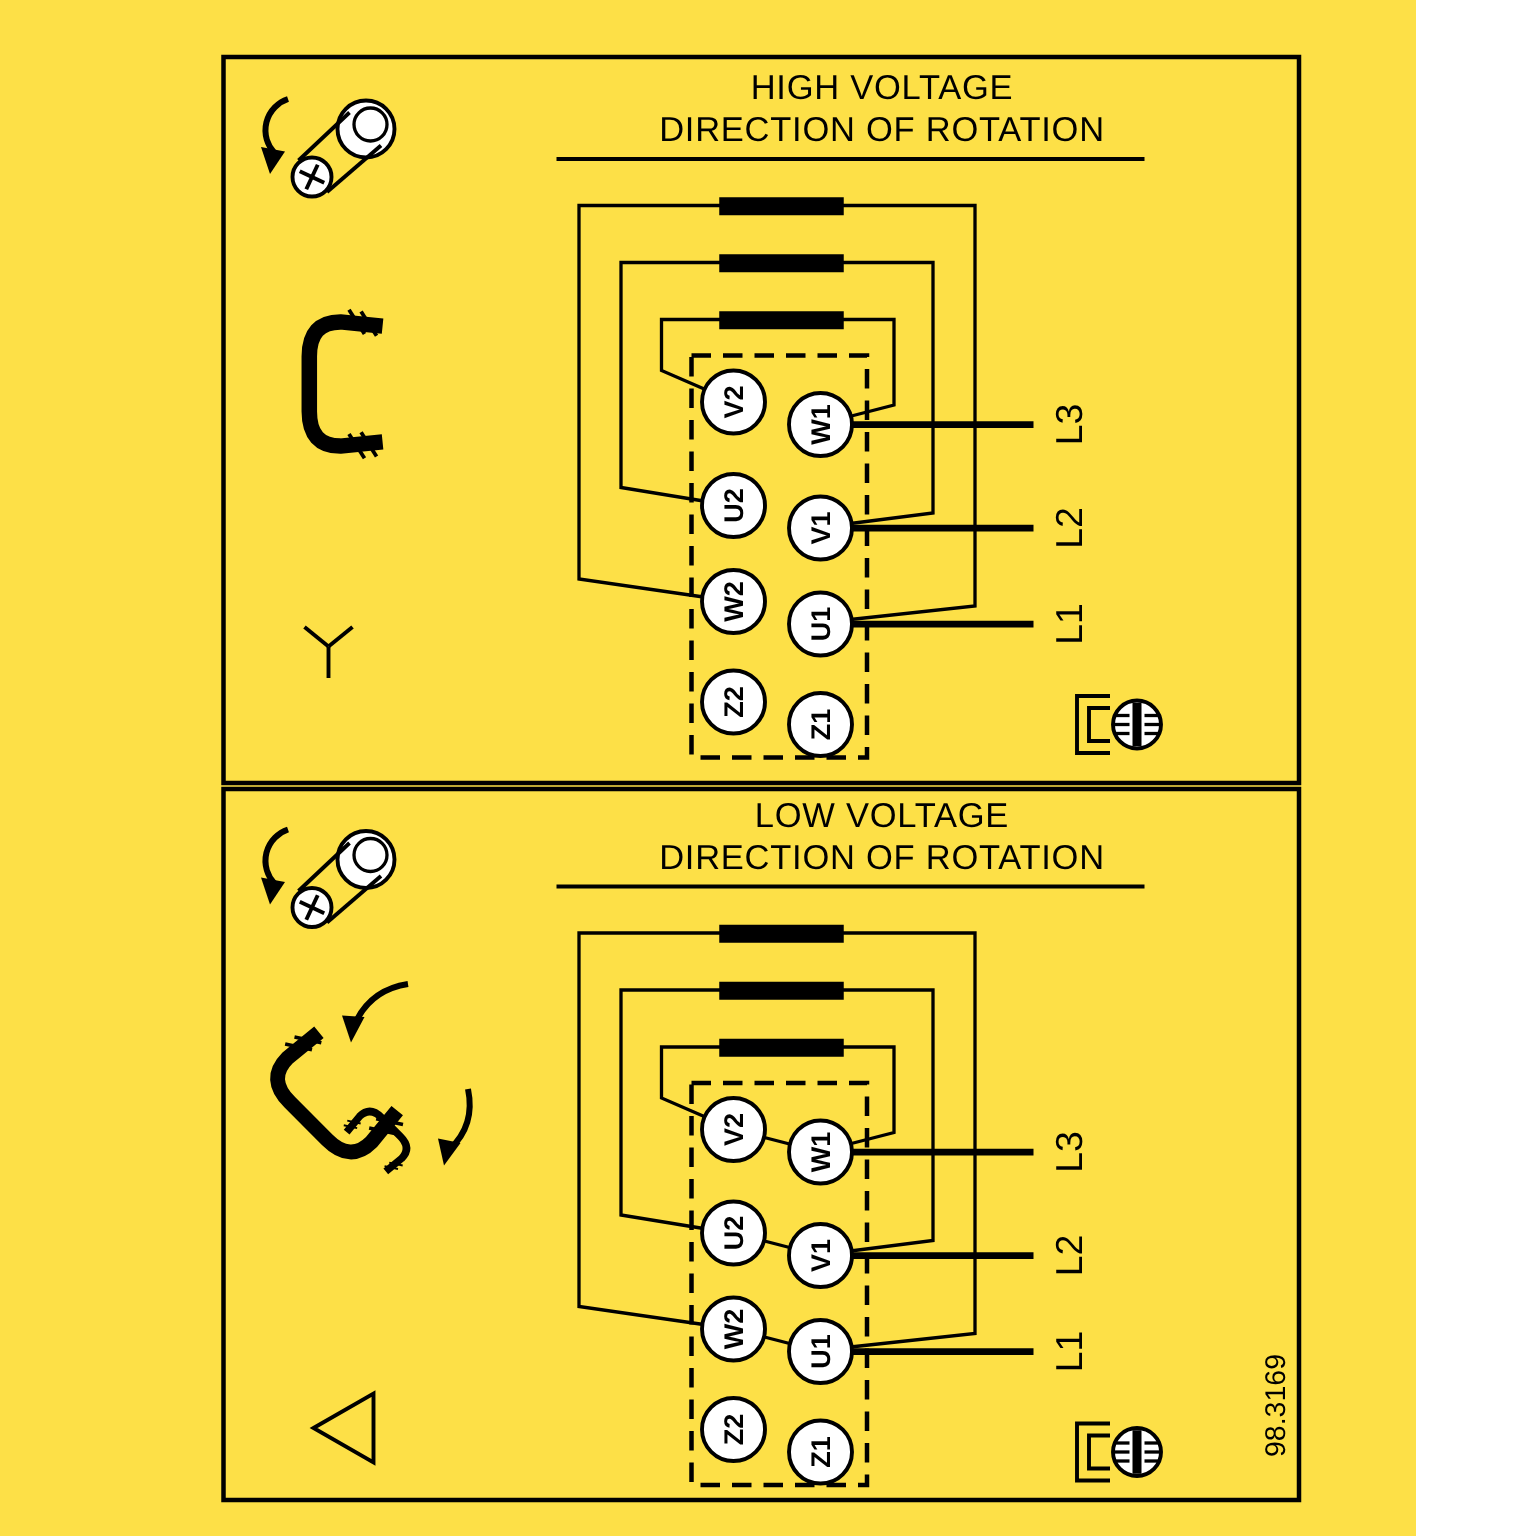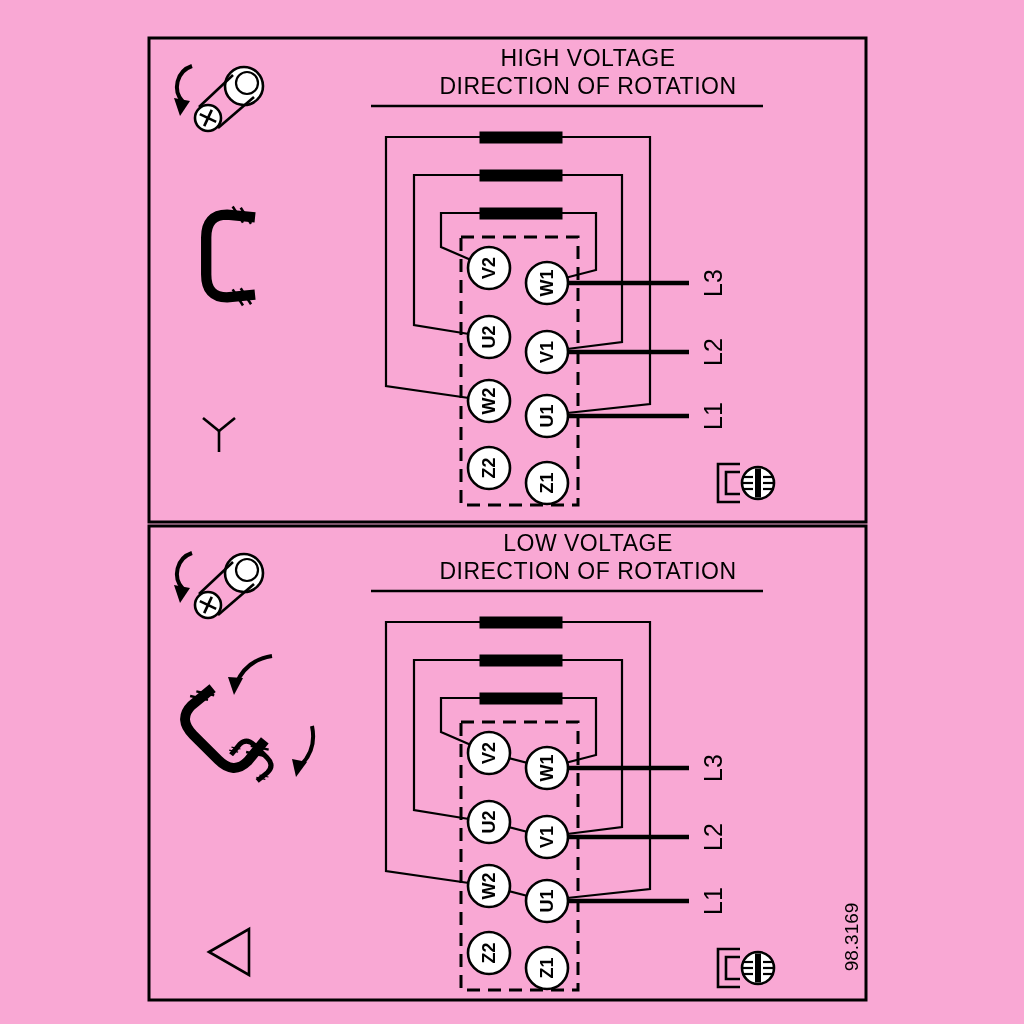--- a/index.html
+++ b/index.html
@@ -1,16 +1,16 @@
 <!DOCTYPE html>
 <html><head>
 <meta charset="utf-8">
 <style>
   html,body{margin:0;padding:0;background:#ffffff;}
-  .page{position:relative;width:1024px;height:1024px;background:#f9a8d4;
+  .page{position:relative;width:944px;height:1024px;background:#fde047;
         font-family:"Liberation Sans",sans-serif;}
   svg{display:block;}
   svg text{fill:#000;font-family:"Liberation Sans",sans-serif;}
   .title{font-size:23px;letter-spacing:.5px;text-anchor:middle;}
   .tlabel{font-size:18px;font-weight:bold;text-anchor:middle;dominant-baseline:central;}
   .llabel{font-size:25px;text-anchor:middle;dominant-baseline:central;}
   .fig{font-size:19px;text-anchor:middle;dominant-baseline:central;}
   .frame{fill:none;stroke:#000;stroke-width:3;}
   .underline{stroke:#000;stroke-width:2.6;}
   .ln{fill:none;stroke:#000;stroke-width:2.2;}

